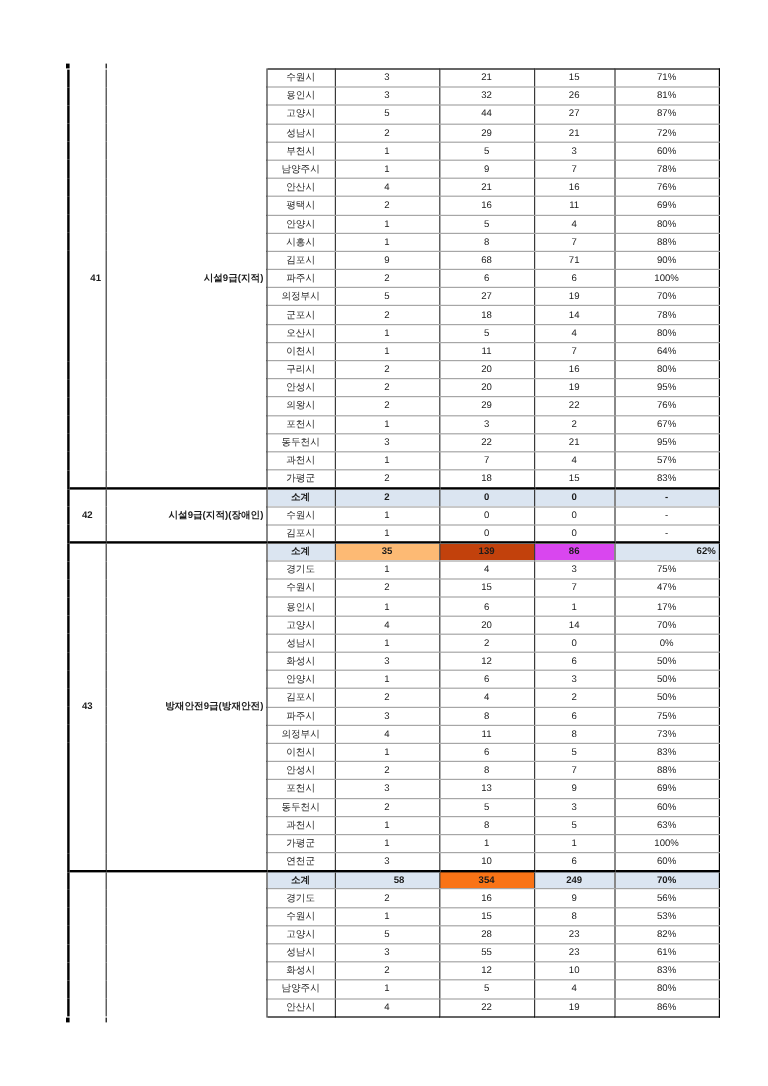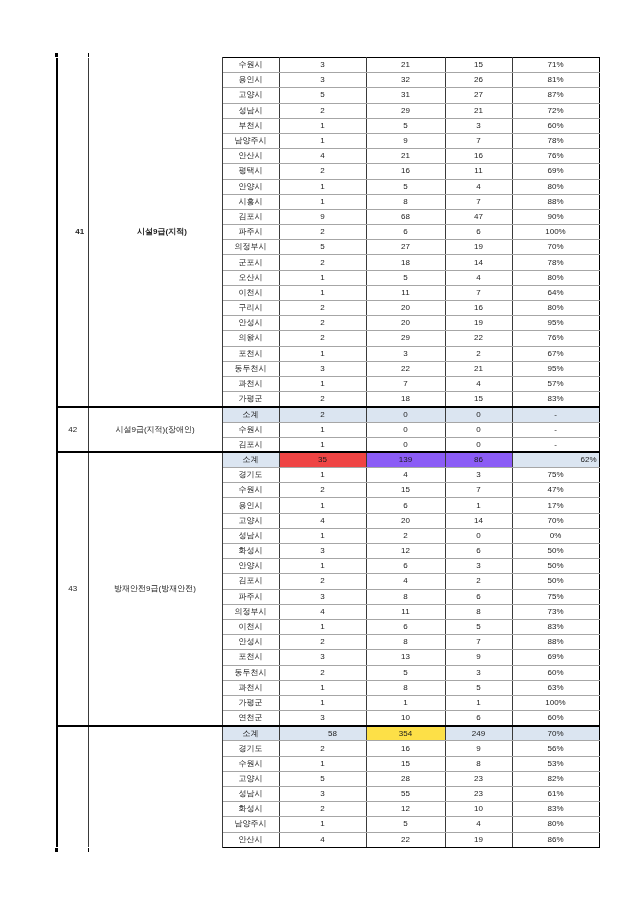--- a/index.html
+++ b/index.html
@@ -33,28 +33,28 @@
     border-right: 1px solid #3a3a3a;
     border-top: 1px solid #a6a6a6;
     border-bottom: 1px solid #a6a6a6;
     overflow: hidden;
     white-space: nowrap;
   }
   td.no-cell {
     border-left: 2.5px solid #000000;
     font-weight: 700;
   }
-  td.cat-cell { font-weight: 700; }
+  td.cat-cell { font-weight: 700; text-align: right; }
   tr.sec-start td { border-top: 2px solid #000000; }
   tr.table-top td.body-cell { border-top: 1.2px solid #000000; }
   td.open-top { border-top: none; padding-left: 16px; }
   td.open-bottom { border-bottom: none; }
   tr.table-bottom td { border-bottom: 1.2px solid #000000; }
   td.last-col { border-right: 1.2px solid #000000; }
-  tr.subtotal td { font-weight: 400; }
+  tr.subtotal td { font-weight: 700; }
   
   .stub {
     position: absolute;
     background: #000000;
   }
 </style>
 </head>
 <body>
 
 <div class="page">
@@ -87,21 +87,21 @@
         <tr>
           <td class="body-cell">용인시</td>
           <td class="body-cell">3</td>
           <td class="body-cell">32</td>
           <td class="body-cell">26</td>
           <td class="body-cell last-col">81%</td>
         </tr>
         <tr>
           <td class="body-cell">고양시</td>
           <td class="body-cell">5</td>
-          <td class="body-cell">31</td>
+          <td class="body-cell">44</td>
           <td class="body-cell">27</td>
           <td class="body-cell last-col">87%</td>
         </tr>
         <tr>
           <td class="body-cell">성남시</td>
           <td class="body-cell">2</td>
           <td class="body-cell">29</td>
           <td class="body-cell">21</td>
           <td class="body-cell last-col">72%</td>
         </tr>
@@ -144,21 +144,21 @@
           <td class="body-cell">시흥시</td>
           <td class="body-cell">1</td>
           <td class="body-cell">8</td>
           <td class="body-cell">7</td>
           <td class="body-cell last-col">88%</td>
         </tr>
         <tr>
           <td class="body-cell">김포시</td>
           <td class="body-cell">9</td>
           <td class="body-cell">68</td>
-          <td class="body-cell">47</td>
+          <td class="body-cell">71</td>
           <td class="body-cell last-col">90%</td>
         </tr>
         <tr>
           <td class="body-cell">파주시</td>
           <td class="body-cell">2</td>
           <td class="body-cell">6</td>
           <td class="body-cell">6</td>
           <td class="body-cell last-col">100%</td>
         </tr>
         <tr>
@@ -258,23 +258,23 @@
           <td class="body-cell">김포시</td>
           <td class="body-cell">1</td>
           <td class="body-cell">0</td>
           <td class="body-cell">0</td>
           <td class="body-cell last-col">-</td>
         </tr>
         <tr class="subtotal sec-start">
           <td class="no-cell" rowspan="18">43</td>
           <td class="cat-cell" rowspan="18">방재안전9급(방재안전)</td>
           <td class="body-cell" style="background: rgb(219, 229, 241);">소계</td>
-          <td class="body-cell" style="background: #ef4444;">35</td>
-          <td class="body-cell" style="background: #8b5cf6; margin-left: 46px;">139</td>
-          <td class="body-cell" style="background: #8b5cf6; margin-top: 12px;">86</td>
+          <td class="body-cell" style="background: #fdba74;">35</td>
+          <td class="body-cell" style="background: #c2410c; margin-left: 46px;">139</td>
+          <td class="body-cell" style="background: #d946ef; margin-top: 12px;">86</td>
           <td class="body-cell last-col" style="background: rgb(219, 229, 241); text-align: right;">62%</td>
         </tr>
         <tr>
           <td class="body-cell">경기도</td>
           <td class="body-cell">1</td>
           <td class="body-cell">4</td>
           <td class="body-cell">3</td>
           <td class="body-cell last-col">75%</td>
         </tr>
         <tr>
@@ -387,21 +387,21 @@
           <td class="body-cell">3</td>
           <td class="body-cell">10</td>
           <td class="body-cell">6</td>
           <td class="body-cell last-col">60%</td>
         </tr>
         <tr class="subtotal sec-start">
           <td class="no-cell open-bottom" rowspan="8"></td>
           <td class="cat-cell open-bottom" rowspan="8"></td>
           <td class="body-cell" style="background: rgb(219, 229, 241);">소계</td>
           <td class="body-cell" style="background: rgb(219, 229, 241); padding-left: 22px;">58</td>
-          <td class="body-cell" style="background: #fde047;">354</td>
+          <td class="body-cell" style="background: #f97316;">354</td>
           <td class="body-cell" style="background: rgb(219, 229, 241);">249</td>
           <td class="body-cell last-col" style="background: rgb(219, 229, 241);">70%</td>
         </tr>
         <tr>
           <td class="body-cell">경기도</td>
           <td class="body-cell">2</td>
           <td class="body-cell">16</td>
           <td class="body-cell">9</td>
           <td class="body-cell last-col">56%</td>
         </tr>

